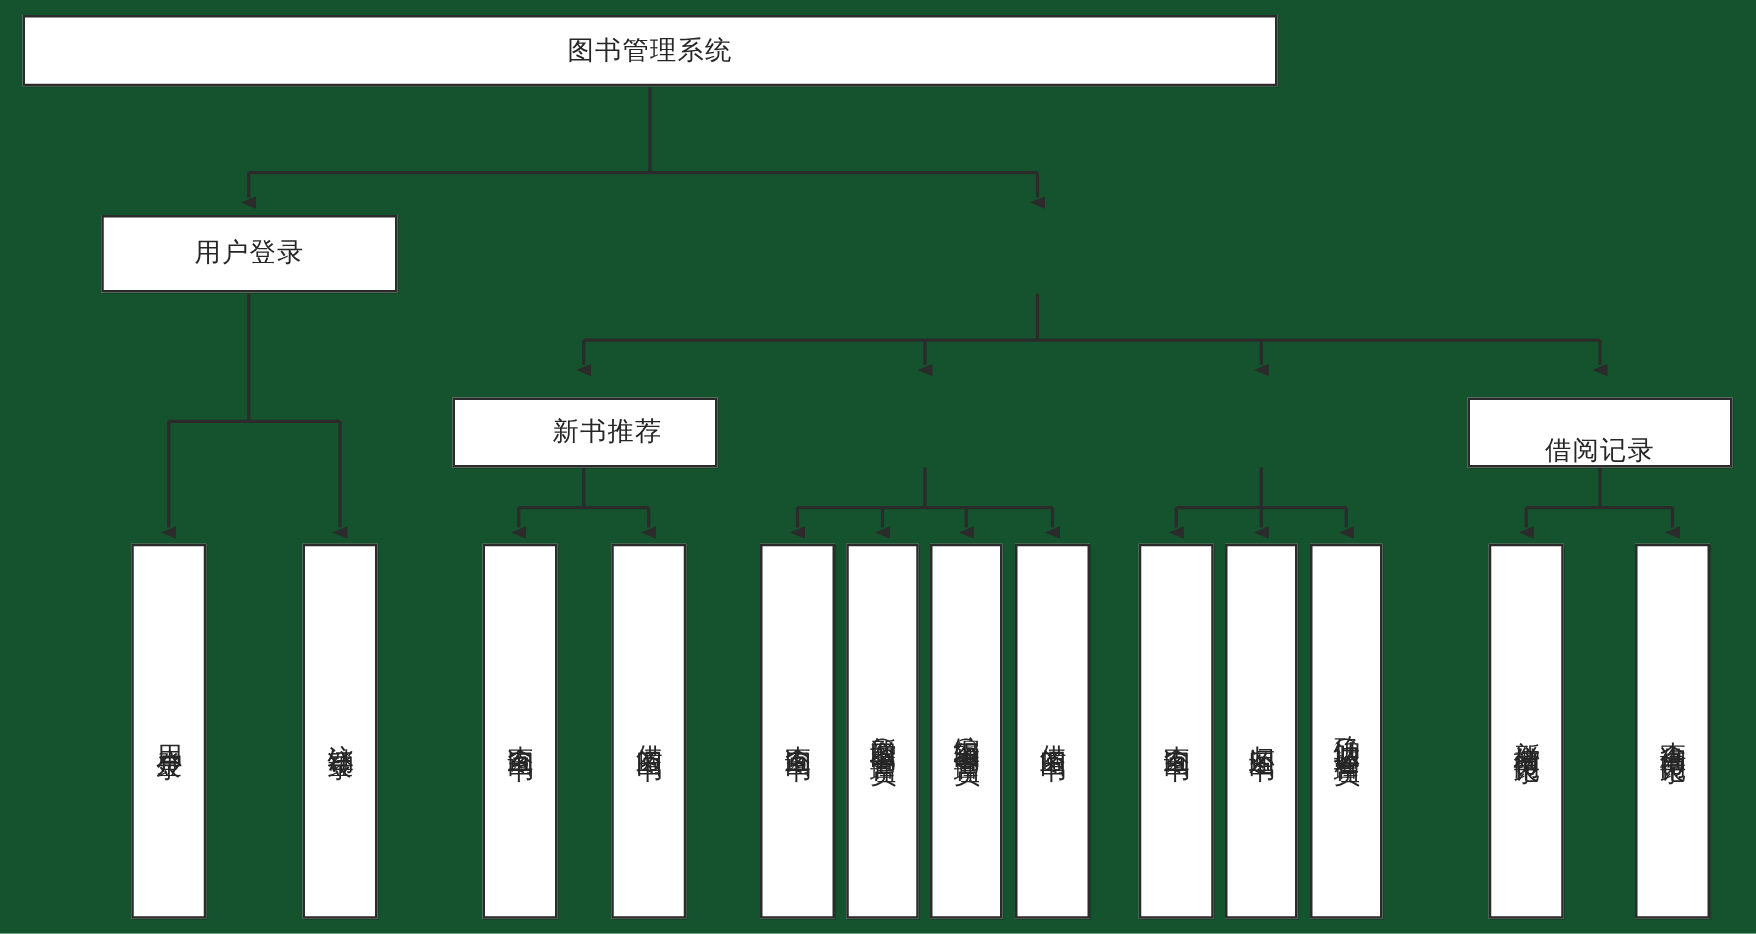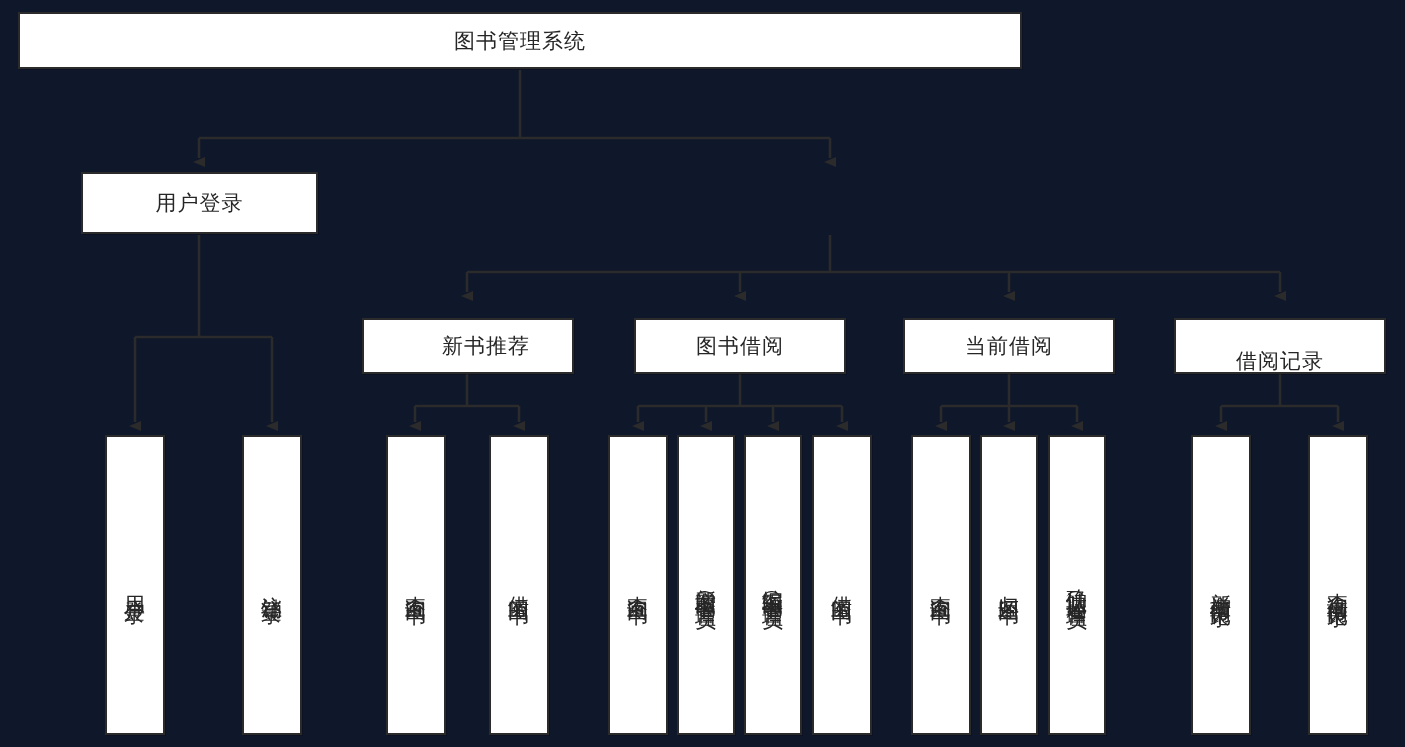--- a/index.html
+++ b/index.html
@@ -7,21 +7,21 @@
     padding: 0;
     background: #ffffff;
   }
   body {
     font-family: "Liberation Sans", "DejaVu Sans", sans-serif;
   }
   #canvas {
     position: relative;
     width: 1405px;
     height: 747px;
-    background: #0f172a;
+    background: #14532d;
     overflow: hidden;
   }
   svg#wires {
     position: absolute;
     left: 0;
     top: 0;
     width: 1405px;
     height: 747px;
     pointer-events: none;
   }
@@ -122,26 +122,20 @@
     <span class="label">图书管理系统</span>
   </div>
 
   <div class="node horiz" style="left:81px; top:172px; width:237px; height:62px;">
     <span class="label">用户登录</span>
   </div>
 
   <div class="node horiz" style="left:362px; top:318px; width:212px; height:56px;padding-left:36px;">
     <span class="label">新书推荐</span>
   </div>
-  <div class="node horiz" style="left:634px; top:318px; width:212px; height:56px;">
-    <span class="label">图书借阅</span>
-  </div>
-  <div class="node horiz" style="left:903px; top:318px; width:212px; height:56px;">
-    <span class="label">当前借阅</span>
-  </div>
   <div class="node horiz" style="left:1174px; top:318px; width:212px; height:56px;align-items:flex-end;">
     <span class="label">借阅记录</span>
   </div>
 
   <div class="node vert" style="left:105px; top:435px; width:60px; height:300px;">
     <span class="label">用户登录</span>
   </div>
   <div class="node vert" style="left:242px; top:435px; width:60px; height:300px;">
     <span class="label">注销登录</span>
   </div>

